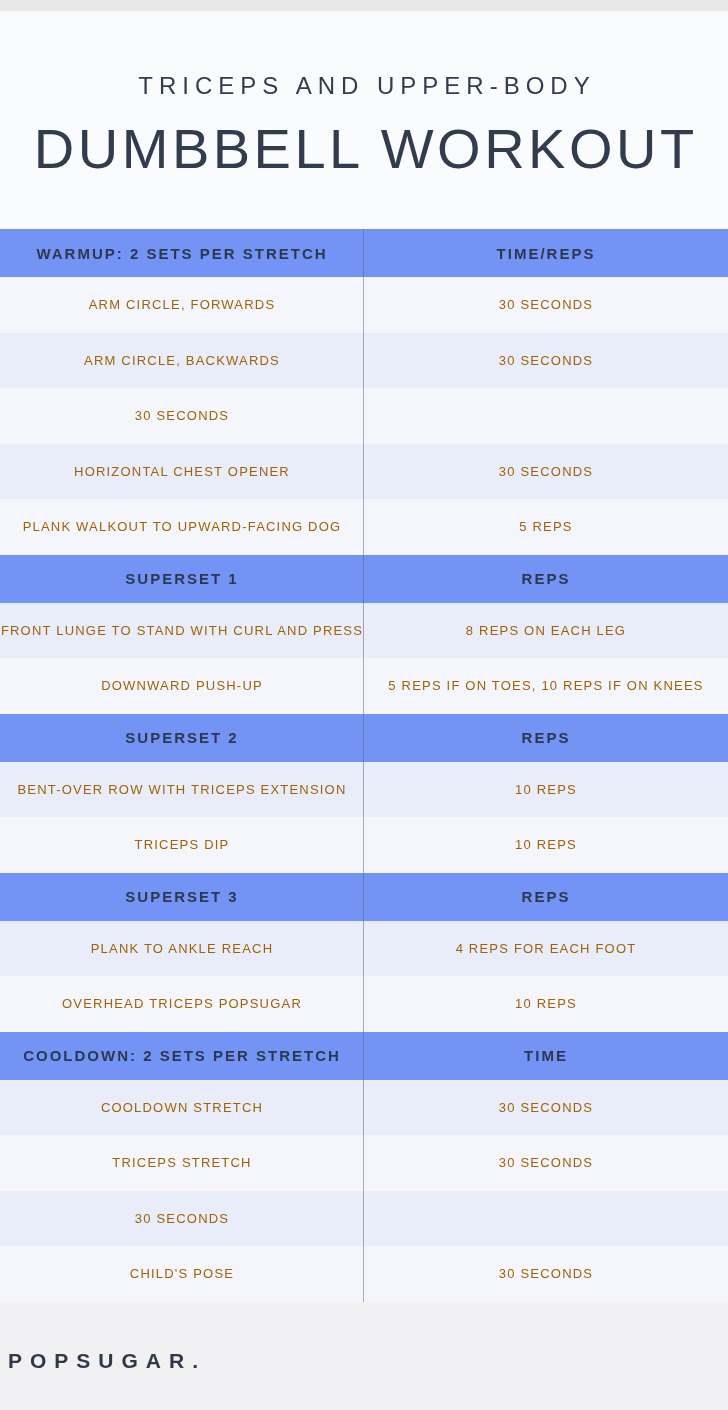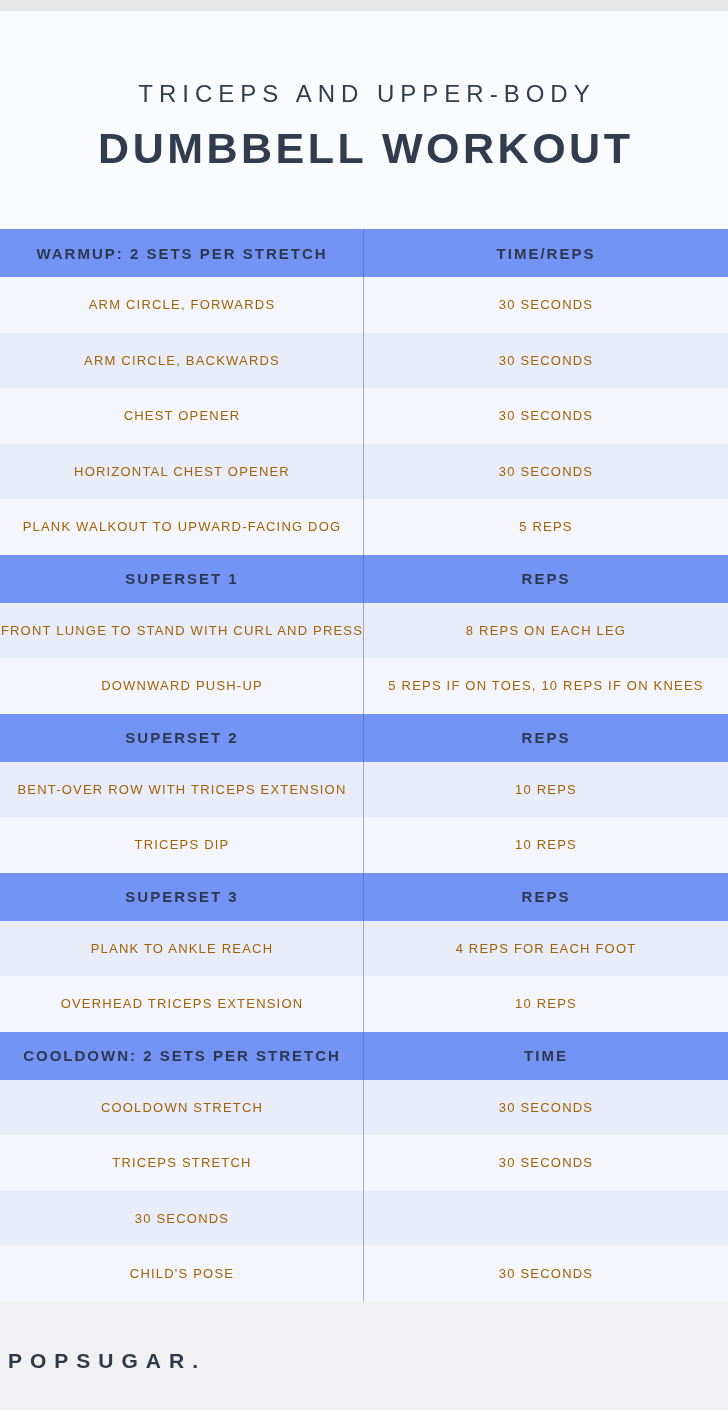--- a/index.html
+++ b/index.html
@@ -32,22 +32,22 @@
   .masthead .subtitle {
     font-size: 24px;
     letter-spacing: 6px;
     font-weight: 500;
     color: var(--text-dark, #333d4f);
     text-indent: 6px;
     margin-bottom: 16px;
     white-space: nowrap;
   }
   .masthead .title {
-    font-size: 43px;
-    font-weight: 700;
+    font-size: 56px;
+    font-weight: 400;
     letter-spacing: 3.5px;
     color: var(--text-dark, #2c3749);
     text-indent: 3.5px;
     white-space: nowrap;
   }
 
   
   .workout-table {
     position: relative;
     flex: 0 0 auto;
@@ -133,21 +133,20 @@
       </div>
       <div class="row data-row tint-light">
         <div class="cell left">ARM CIRCLE, FORWARDS</div>
         <div class="cell right">30 SECONDS</div>
       </div>
       <div class="row data-row tint-lavender">
         <div class="cell left">ARM CIRCLE, BACKWARDS</div>
         <div class="cell right">30 SECONDS</div>
       </div>
       <div class="row data-row tint-light">
-        <div class="cell left">CHEST OPENER</div>
         <div class="cell right">30 SECONDS</div>
       </div>
       <div class="row data-row tint-lavender">
         <div class="cell left">HORIZONTAL CHEST OPENER</div>
         <div class="cell right">30 SECONDS</div>
       </div>
       <div class="row data-row tint-light">
         <div class="cell left">PLANK WALKOUT TO UPWARD-FACING DOG</div>
         <div class="cell right">5 REPS</div>
       </div>
@@ -177,21 +176,21 @@
       </div>
       <div class="row header-row">
         <div class="cell left">SUPERSET 3</div>
         <div class="cell right">REPS</div>
       </div>
       <div class="row data-row tint-lavender">
         <div class="cell left">PLANK TO ANKLE REACH</div>
         <div class="cell right">4 REPS FOR EACH FOOT</div>
       </div>
       <div class="row data-row tint-light">
-        <div class="cell left">OVERHEAD TRICEPS EXTENSION</div>
+        <div class="cell left">OVERHEAD TRICEPS POPSUGAR</div>
         <div class="cell right">10 REPS</div>
       </div>
       <div class="row header-row">
         <div class="cell left">COOLDOWN: 2 SETS PER STRETCH</div>
         <div class="cell right">TIME</div>
       </div>
       <div class="row data-row tint-lavender">
         <div class="cell left">COOLDOWN STRETCH</div>
         <div class="cell right">30 SECONDS</div>
       </div>

